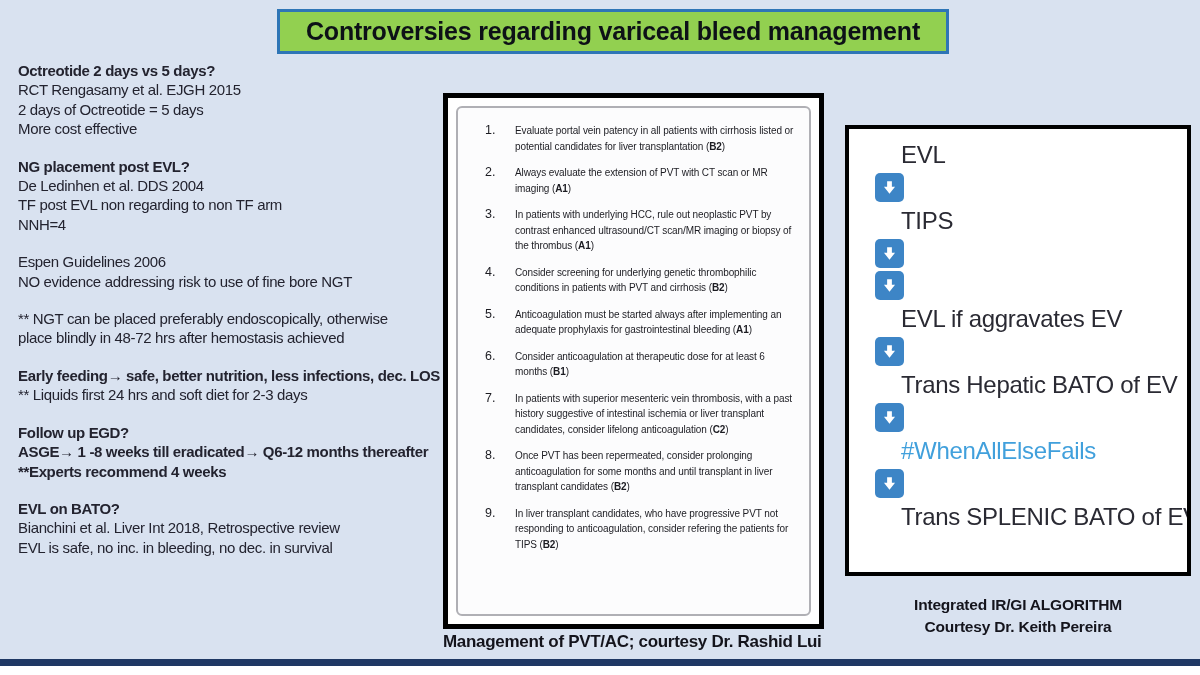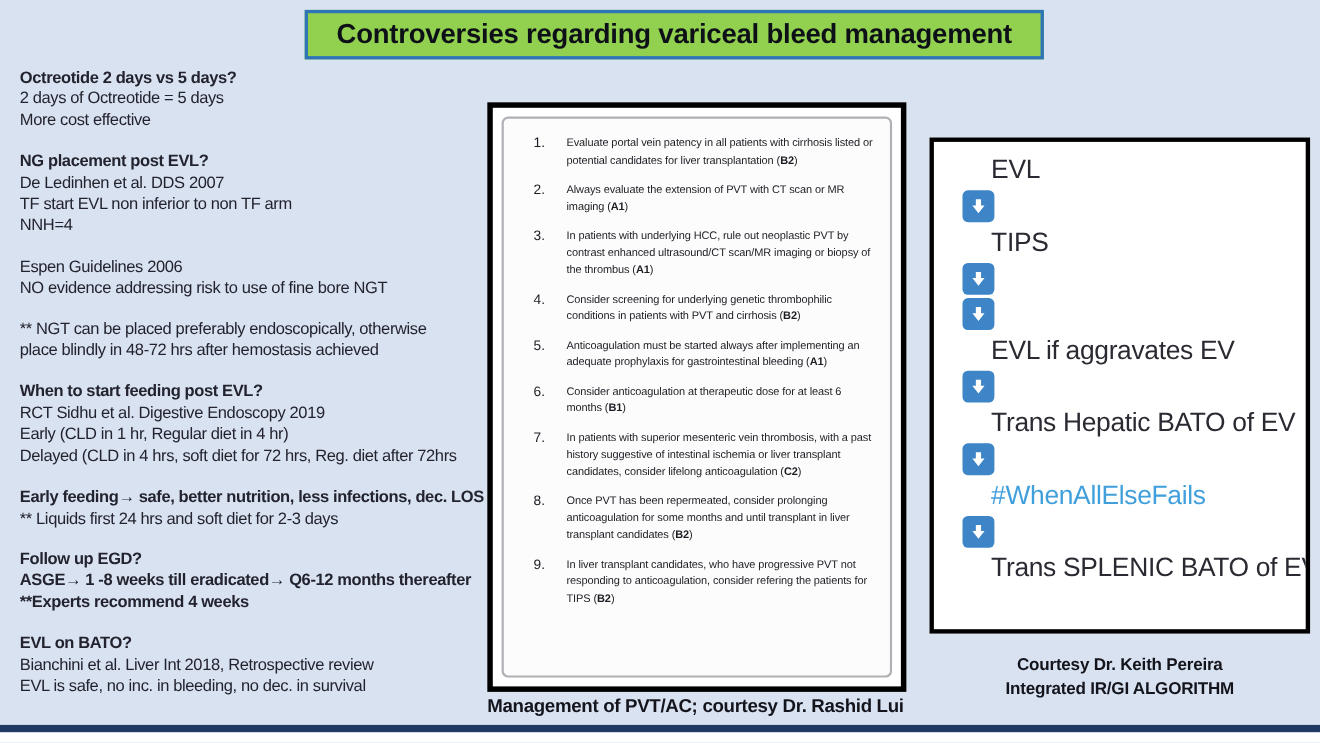--- a/index.html
+++ b/index.html
@@ -74,42 +74,37 @@
 
 <div class="slide">
 
   <div class="title-box">
     <span class="title-text">Controversies regarding variceal bleed management</span>
   </div>
 
   <div class="left-col" id="left-col">
       <div class="section">
         <div class="line b">Octreotide 2 days vs 5 days?</div>
+        <div class="line">RCT Rengasamy et al. EJGH 2015</div>
         <div class="line">2 days of Octreotide = 5 days</div>
         <div class="line">More cost effective</div>
       </div>
       <div class="section">
         <div class="line b">NG placement post EVL?</div>
-        <div class="line">De Ledinhen et al. DDS 2007</div>
-        <div class="line">TF start EVL non inferior to non TF arm</div>
+        <div class="line">De Ledinhen et al. DDS 2004</div>
+        <div class="line">TF post EVL non regarding to non TF arm</div>
         <div class="line">NNH=4</div>
       </div>
       <div class="section">
         <div class="line">Espen Guidelines 2006</div>
         <div class="line">NO evidence addressing risk to use of fine bore NGT</div>
       </div>
       <div class="section">
         <div class="line">** NGT can be placed preferably endoscopically, otherwise</div>
         <div class="line">place blindly in 48-72 hrs after hemostasis achieved</div>
-      </div>
-      <div class="section">
-        <div class="line b">When to start feeding post EVL?</div>
-        <div class="line"> RCT Sidhu et al. Digestive Endoscopy 2019</div>
-        <div class="line">Early (CLD in 1 hr, Regular diet in 4 hr)</div>
-        <div class="line">Delayed (CLD in 4 hrs, soft diet for 72 hrs, Reg. diet after 72hrs</div>
       </div>
       <div class="section">
         <div class="line b">Early feeding→ safe, better nutrition,  less infections,  dec. LOS</div>
         <div class="line">** Liquids first 24 hrs and soft diet for 2-3 days</div>
       </div>
       <div class="section">
         <div class="line b">Follow up EGD?</div>
         <div class="line b">ASGE→ 1 -8 weeks till eradicated→ Q6-12 months thereafter</div>
         <div class="line b">**Experts recommend 4 weeks</div>
       </div>
@@ -196,18 +191,18 @@
         <div class="algo-label hl">#WhenAllElseFails</div>
         <div class="algo-arrow">
           <svg viewBox="0 0 24 24">
             <path d="M9 4 H15 V11 H19 L12 20 L5 11 H9 Z" fill="#ffffff"></path>
           </svg>
         </div>
         <div class="algo-label">Trans SPLENIC BATO of EV</div>
       </div>
   </div>
   <div class="algo-caption">
+    <div>Integrated IR/GI ALGORITHM</div>
     <div>Courtesy Dr. Keith Pereira</div>
-    <div>Integrated IR/GI ALGORITHM</div>
   </div>
 
   <div class="bottom-bar"></div>
 </div>
 
 </body></html>

